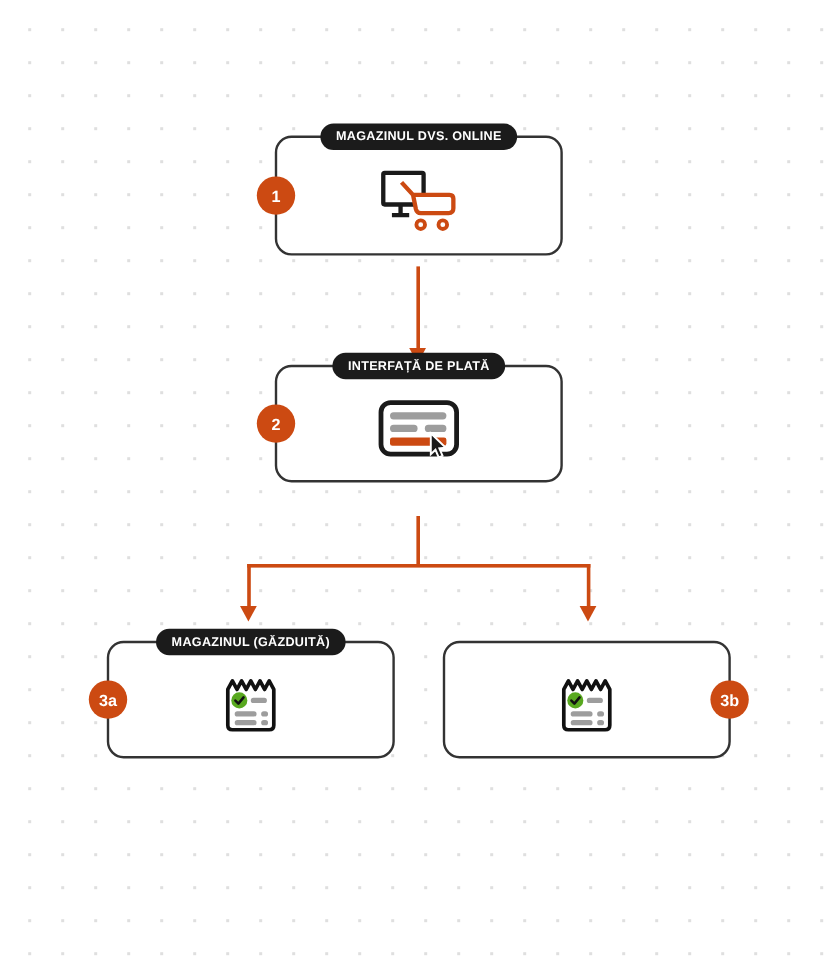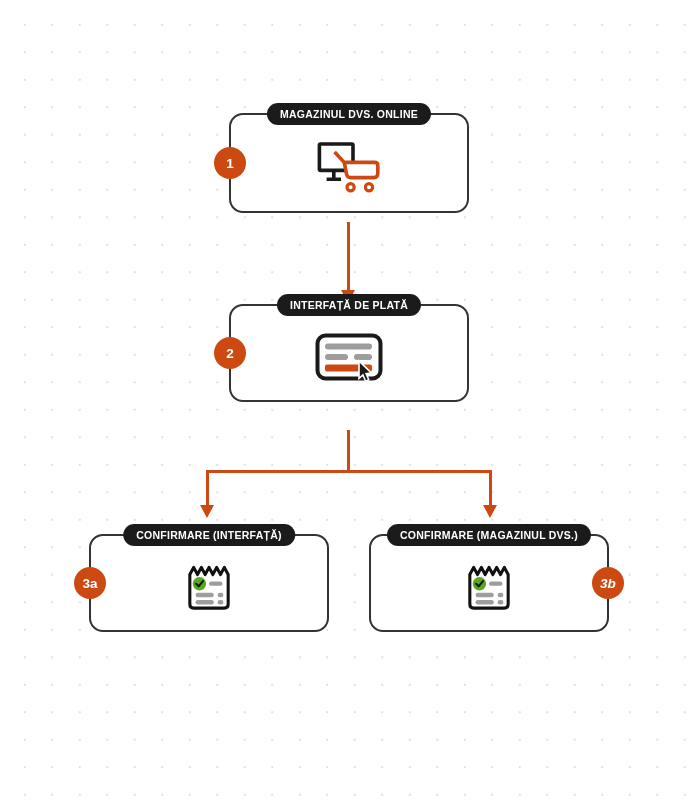--- a/index.html
+++ b/index.html
@@ -31,21 +31,21 @@
     font-size:10.5px;font-weight:bold;letter-spacing:.25px;
     padding:5px 13px;white-space:nowrap;line-height:1.15;z-index:3;
   }
   .badge{
     position:absolute;top:50%;transform:translateY(-50%);
     width:32px;height:32px;border-radius:50%;background:var(--accent);
     color:#fff;font-size:13.5px;font-weight:bold;
     display:flex;align-items:center;justify-content:center;z-index:4;
   }
   .badge-left{left:-17px;}
-  .badge-right{right:-17px;font-style:italic;}
+  .badge-right{right:-17px;}
   .icon-wrap{
     position:absolute;inset:0;display:flex;align-items:center;justify-content:center;
     padding-top:9px;
   }
   .line{position:absolute;background:var(--accent);}
   .arrowhead{
     position:absolute;width:0;height:0;
     border-left:7.5px solid transparent;border-right:7.5px solid transparent;
     border-top:13px solid var(--accent);
   }
@@ -97,43 +97,40 @@
         <rect x="10" y="21" width="23" height="6" rx="3" fill="var(--icon-gray)"></rect>
         <rect x="39" y="21" width="18" height="6" rx="3" fill="var(--icon-gray)"></rect>
         <rect x="10" y="31.5" width="47" height="7" rx="2" fill="var(--accent)"></rect>
         <path d="M44 28 L44 45.5 L47.9 41.8 L50.6 48.2 L53.8 46.8 L51.1 40.6 L56.3 40 Z" fill="var(--icon-dark)" stroke="#fff" stroke-width="1.6"></path>
       </svg>
     </div>
   </div>
 
   <div class="node" style="left:89px;top:534px;width:240px;height:98px;">
     <div class="pill">
-      <span>CONFIRMARE (INTERFAȚĂ)</span>
+      <span>MAGAZINUL (GĂZDUITĂ)</span>
     </div>
     <div class="badge badge-left">
       <span>3a</span>
     </div>
     <div class="icon-wrap">
       <svg width="46" height="49" viewBox="0 0 48 51" fill="none">
         <path d="M4 12 L8 4.5 L12 12 L16 4.5 L20 12 L24 4.5 L28 12 L32 4.5 L36 12 L40 4.5 L44 12 V43 Q44 47 40 47 H8 Q4 47 4 43 Z" fill="#fff" stroke="#111" stroke-width="3.2" stroke-linejoin="round"></path>
         <circle cx="14" cy="21.5" r="7" fill="var(--check-green)"></circle>
         <path d="M10.6 21.6 L13.2 24.3 L17.7 18.9" stroke="#111" stroke-width="2.2" fill="none" stroke-linecap="round" stroke-linejoin="round"></path>
         <rect x="24" y="19.2" width="14" height="4.6" rx="2.3" fill="var(--icon-gray)"></rect>
         <rect x="10" y="31" width="19" height="4.6" rx="2.3" fill="var(--icon-gray)"></rect>
         <rect x="33" y="31" width="6" height="4.6" rx="2.3" fill="var(--icon-gray)"></rect>
         <rect x="10" y="38.6" width="19" height="4.6" rx="2.3" fill="var(--icon-gray)"></rect>
         <rect x="33" y="38.6" width="6" height="4.6" rx="2.3" fill="var(--icon-gray)"></rect>
       </svg>
     </div>
   </div>
 
   <div class="node" style="left:369px;top:534px;width:240px;height:98px;">
-    <div class="pill">
-      <span>CONFIRMARE (MAGAZINUL DVS.)</span>
-    </div>
     <div class="badge badge-right">
       <span>3b</span>
     </div>
     <div class="icon-wrap">
       <svg width="46" height="49" viewBox="0 0 48 51" fill="none">
         <path d="M4 12 L8 4.5 L12 12 L16 4.5 L20 12 L24 4.5 L28 12 L32 4.5 L36 12 L40 4.5 L44 12 V43 Q44 47 40 47 H8 Q4 47 4 43 Z" fill="#fff" stroke="#111" stroke-width="3.2" stroke-linejoin="round"></path>
         <circle cx="14" cy="21.5" r="7" fill="var(--check-green)"></circle>
         <path d="M10.6 21.6 L13.2 24.3 L17.7 18.9" stroke="#111" stroke-width="2.2" fill="none" stroke-linecap="round" stroke-linejoin="round"></path>
         <rect x="24" y="19.2" width="14" height="4.6" rx="2.3" fill="var(--icon-gray)"></rect>
         <rect x="10" y="31" width="19" height="4.6" rx="2.3" fill="var(--icon-gray)"></rect>

